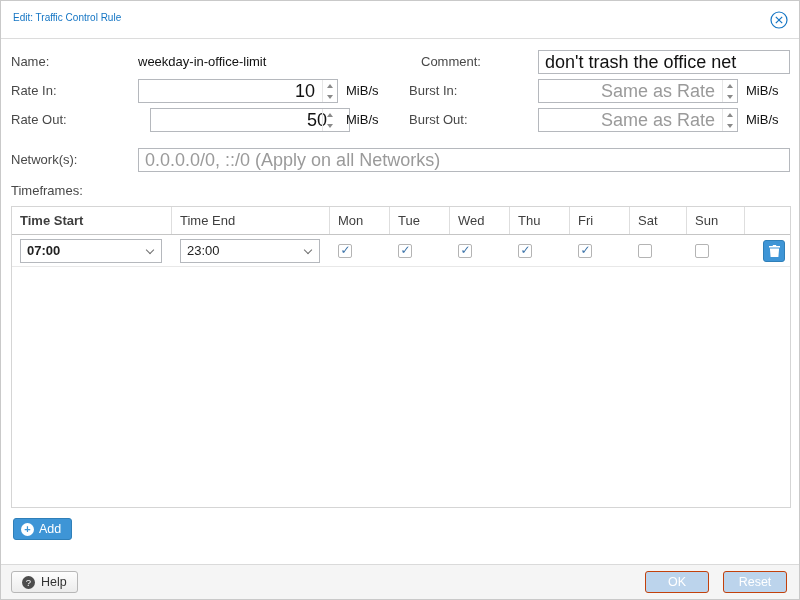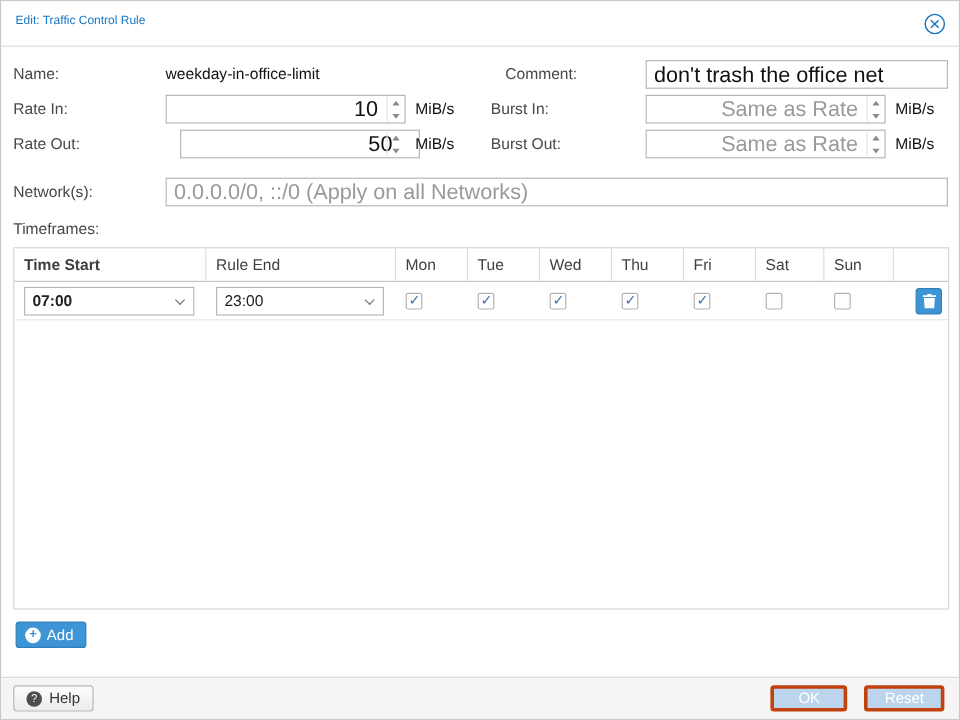--- a/index.html
+++ b/index.html
@@ -72,21 +72,21 @@
   .footer { position:absolute; left:0; right:0; bottom:0; height:35px;
             background:#f5f5f5; border-top:1px solid #dadada; }
   .help-btn { position:absolute; left:10px; top:6px; height:22px; padding:0 10px;
               background:linear-gradient(#fdfdfd,#ececec); border:1px solid #b7b7b7;
               border-radius:3px; color:#333; font-size:12.5px;
               display:inline-flex; align-items:center; gap:6px; cursor:pointer; }
   .help-ico { width:13px; height:13px; border-radius:50%; background:#4d4d4d; color:#fff;
               font-size:9.5px; line-height:13px; text-align:center; }
   .footer-actions { position:absolute; right:12px; top:6px; display:flex; gap:14px; }
   .pale-btn { height:22px; min-width:64px; padding:0 14px; background:#bcd4ec;
-              border:3px solid #c2410c; border-radius:3px; color:#fff; font-size:12.5px; cursor:pointer; }
+              border:1px solid #c2410c; border-radius:3px; color:#fff; font-size:12.5px; cursor:pointer; }
 </style>
 </head>
 <body>
 
 <div class="dialog">
 
   <div class="titlebar">
     <span class="title">Edit: Traffic Control Rule</span>
     <span class="close-btn">
       <svg width="18" height="18" viewBox="0 0 18 18">
@@ -136,21 +136,21 @@
   <span class="unit" style="left:745px; top:111px;">MiB/s</span>
 
   <span class="lbl" style="left:10px; top:151px;">Network(s):</span>
   <input class="txt" style="left: 137px; top: 147px; width: 652px;" placeholder="0.0.0.0/0, ::/0 (Apply on all Networks)">
 
   <span class="lbl" style="left:10px; top:182px;">Timeframes:</span>
 
   <div class="table">
     <div class="thead">
       <span class="th c-ts">Time Start</span>
-      <span class="th c-te">Rule End</span>
+      <span class="th c-te">Time End</span>
       <span class="th c-day">Mon</span>
       <span class="th c-day">Tue</span>
       <span class="th c-day">Wed</span>
       <span class="th c-day">Thu</span>
       <span class="th c-day">Fri</span>
       <span class="th c-sat">Sat</span>
       <span class="th c-sun">Sun</span>
       <span class="th c-act"></span>
     </div>
 

